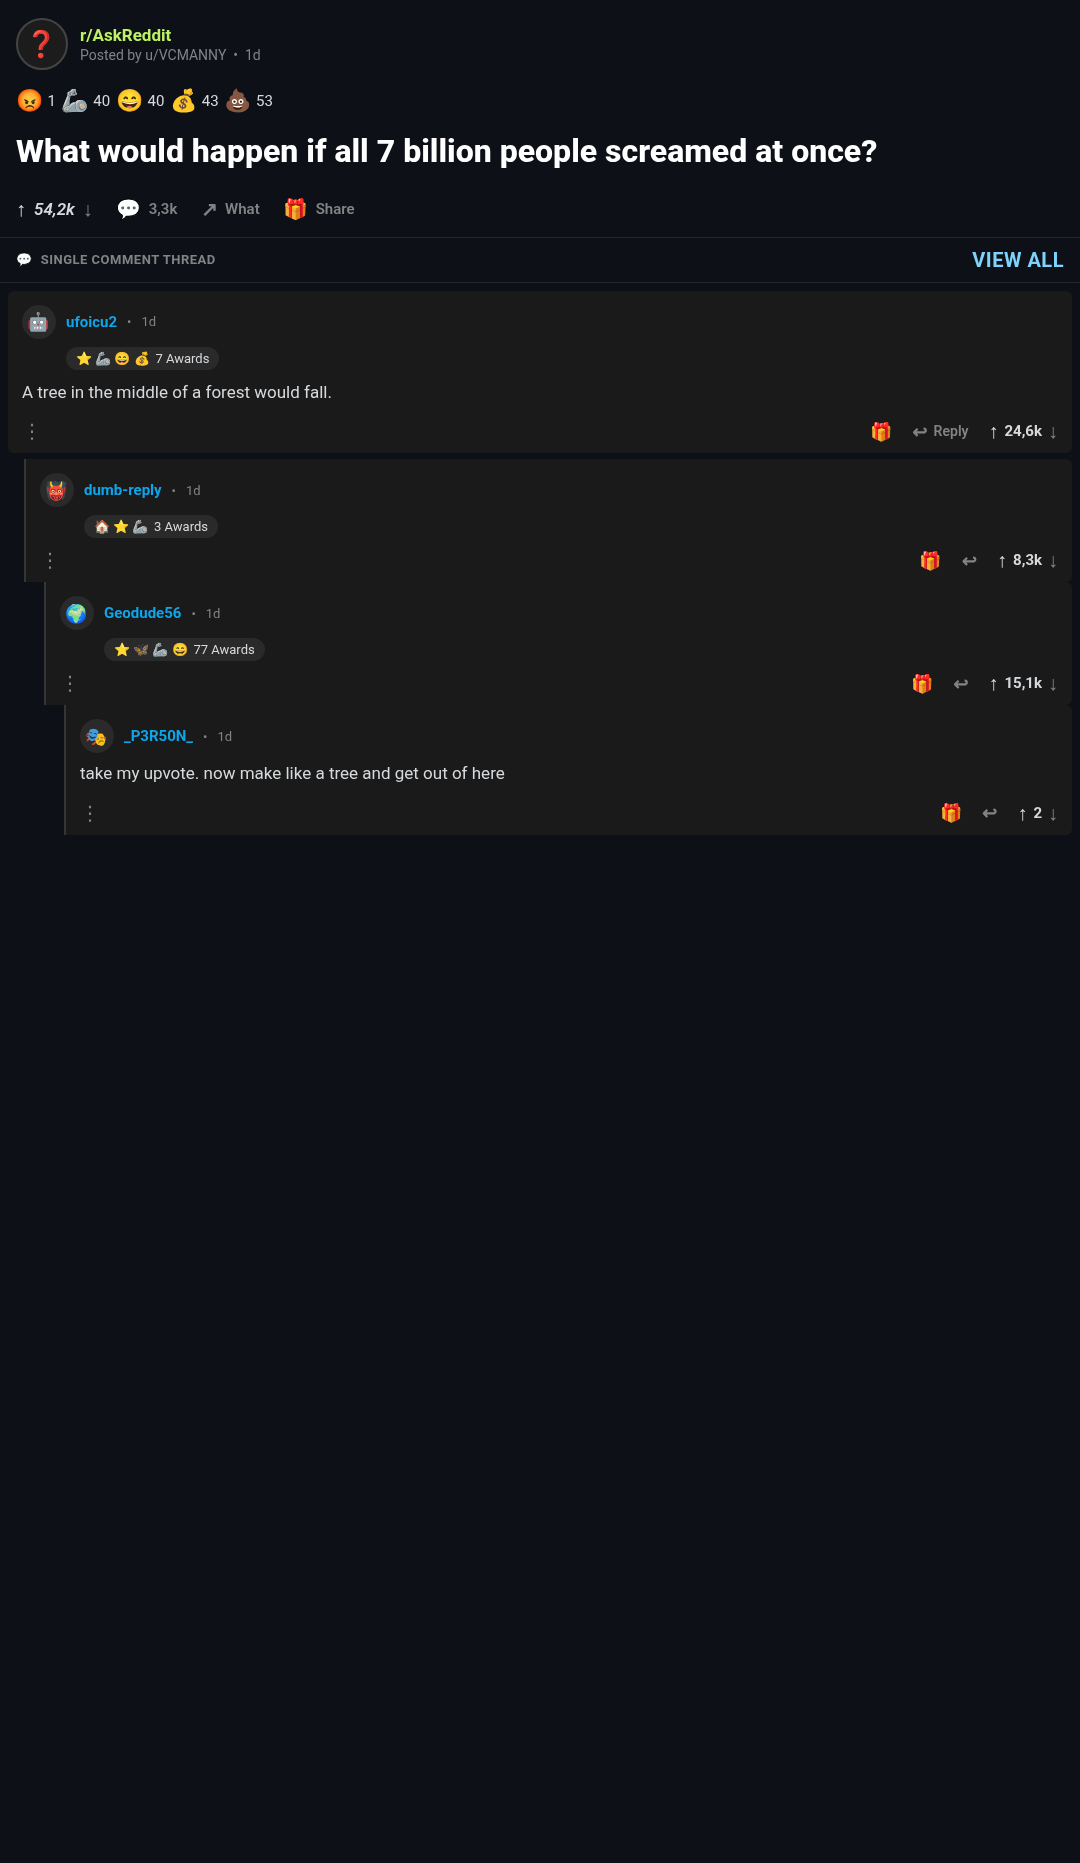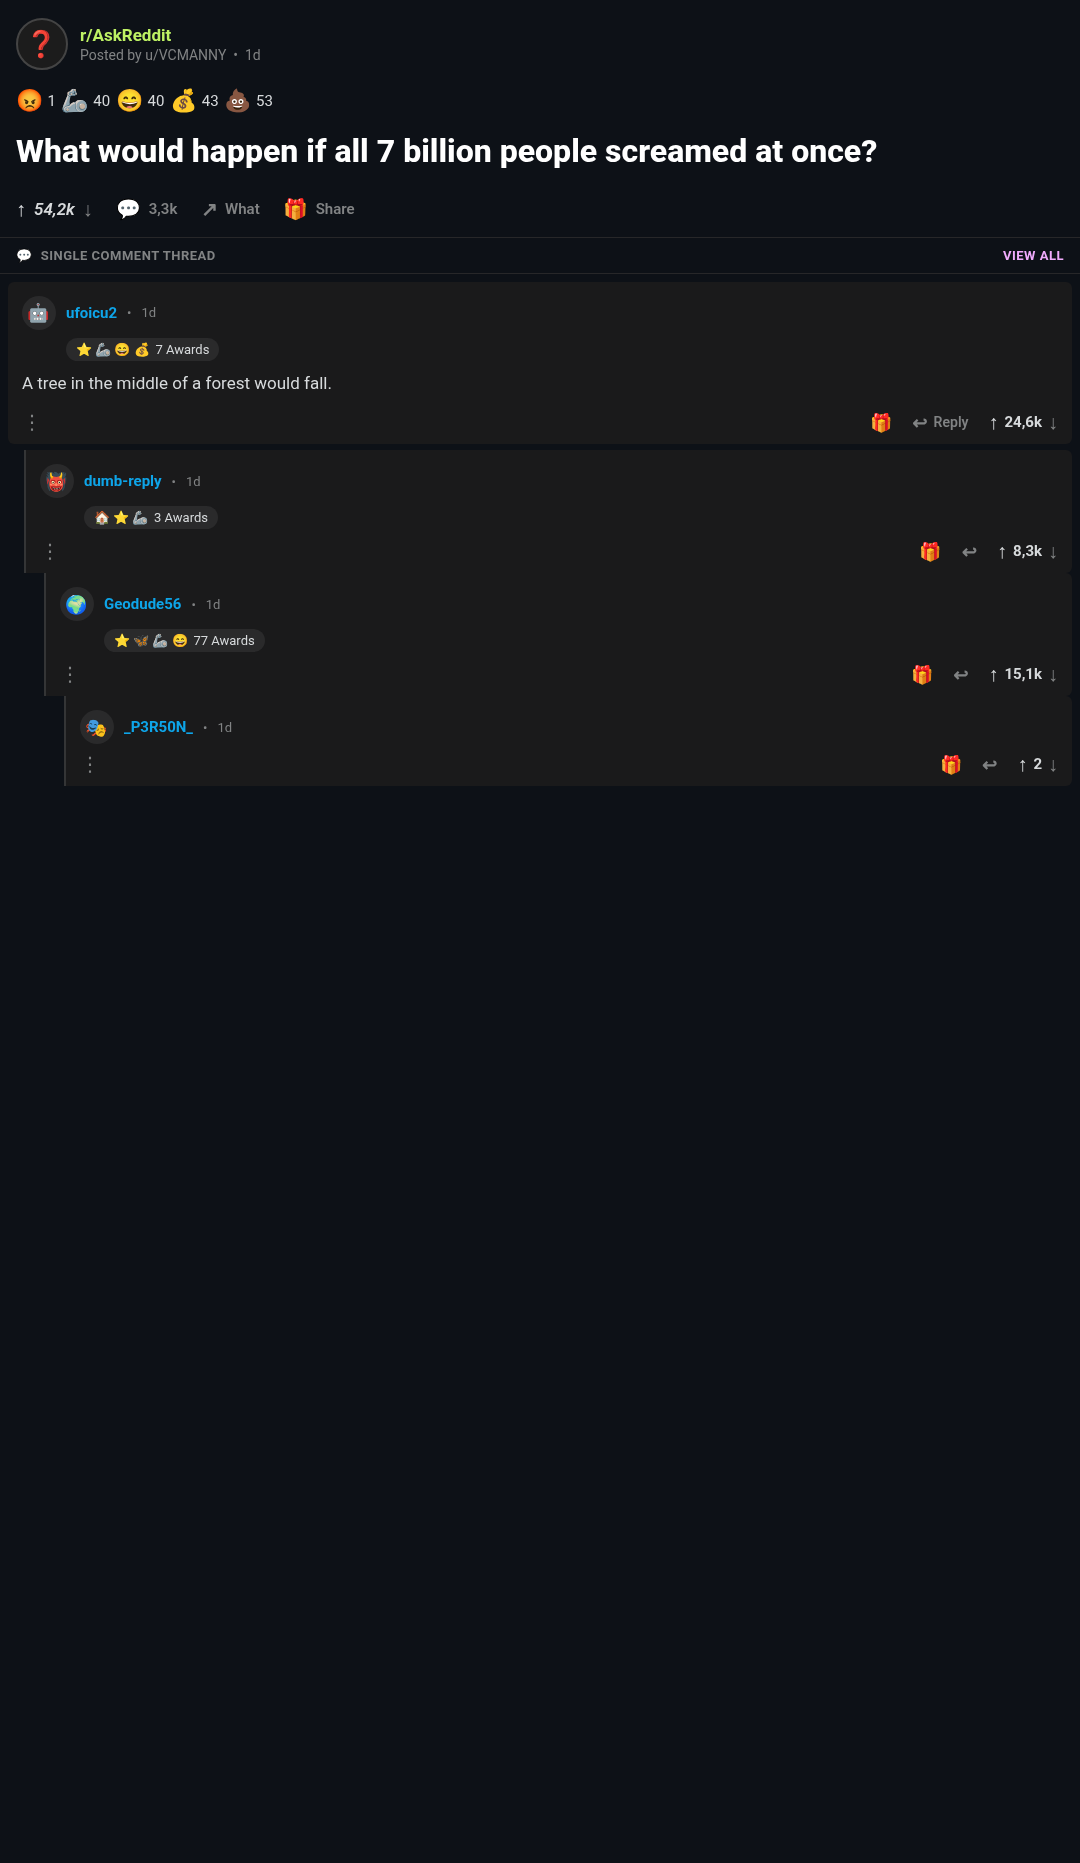--- a/index.html
+++ b/index.html
@@ -151,23 +151,23 @@
       align-items: center;
       gap: 8px;
       font-size: 13px;
       font-weight: 700;
       color: #818384;
       letter-spacing: 0.5px;
       text-transform: uppercase;
     }
 
     .view-all-btn {
-      font-size: 13px;
+      font-size: 20px;
       font-weight: 700;
-      color: #f0abfc;
+      color: #7dd3fc;
       text-transform: uppercase;
       letter-spacing: 0.5px;
       cursor: pointer;
     }
 
     
     .comment-card {
       background-color: #1a1a1b;
       border-radius: 6px;
       margin: 6px 8px;
@@ -463,20 +463,21 @@
   </div>
 </div>
 
 <div class="comment-card reply-3">
   <div class="comment-header">
     <div class="comment-avatar">🎭</div>
     <span class="comment-username">_P3R50N_</span>
     <span class="comment-time">•</span>
     <span class="comment-time">1d</span>
   </div>
+  <div class="comment-text">take my upvote. now make like a tree and get out of here</div>
   <div class="comment-actions">
     <span class="dots-btn">⋮</span>
     <div class="comment-action-btn">
       <span class="award-icon">🎁</span>
     </div>
     <div class="comment-action-btn">
       <span class="reply-icon">↩</span>
     </div>
     <div class="vote-display">
       <span class="up-arrow">↑</span>

